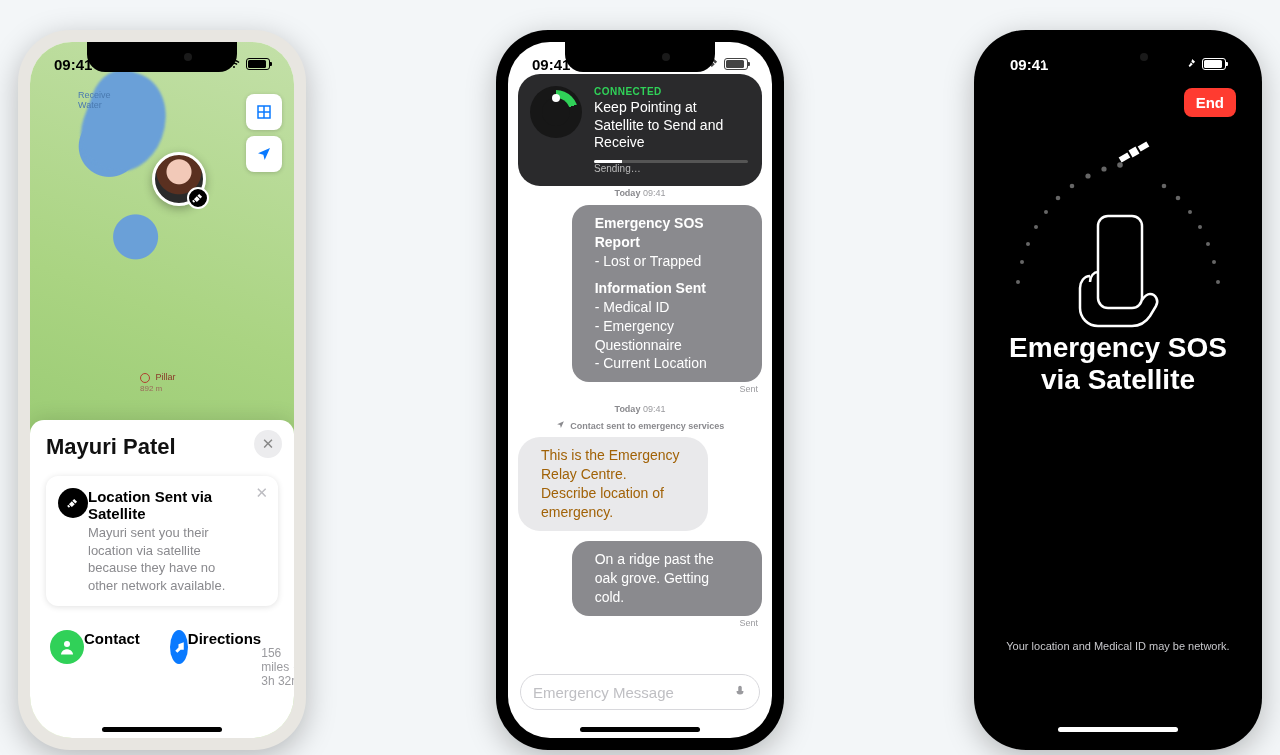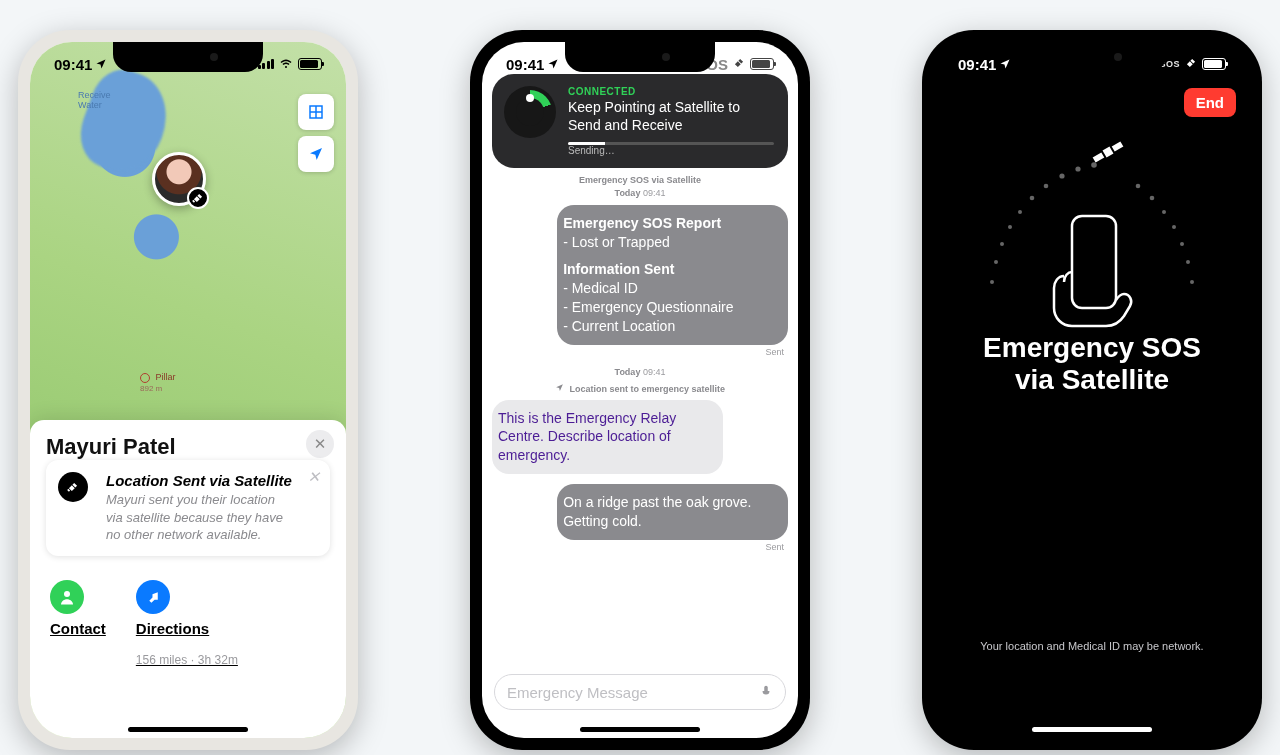--- a/index.html
+++ b/index.html
@@ -1,18 +1,18 @@
 <!DOCTYPE html>
 <html><head>
 <meta charset="utf-8">
 <style>
   * { box-sizing: border-box; margin: 0; padding: 0; font-family: -apple-system, BlinkMacSystemFont, "Helvetica Neue", Arial, sans-serif; -webkit-font-smoothing: antialiased; }
   body { background: #f3f6f8; display:flex; align-items:center; justify-content:center; min-height:755px; }
   .stage { width:1280px; height:755px; background:#f3f6f8; display:flex; justify-content:space-between; align-items:flex-start; padding:30px 18px 0 18px; }
-  .phone { width:340px; height:720px; background:#000; border-radius:52px; padding:12px; position:relative; box-shadow:0 8px 30px rgba(0,0,0,.25); flex-shrink:0; }
+  .phone { width:288px; height:720px; background:#000; border-radius:52px; padding:12px; position:relative; box-shadow:0 8px 30px rgba(0,0,0,.25); flex-shrink:0; }
   .phone.light { background:#e8e6e1; }
   .phone .screen { width:100%; height:100%; border-radius:42px; overflow:hidden; position:relative; background:#fff; }
   .notch { position:absolute; top:0; left:50%; transform:translateX(-50%); width:150px; height:30px; background:#000; border-radius:0 0 18px 18px; z-index:50; display:flex; align-items:center; justify-content:center; }
   .notch::before { content:""; width:8px; height:8px; border-radius:50%; background:#1a1a1a; position:absolute; right:45px; }
   .homebar { position:absolute; bottom:6px; left:50%; transform:translateX(-50%); width:120px; height:5px; border-radius:3px; background:#000; z-index:60; }
   .homebar.light { background:#fff; }
 
   .status-bar { position:absolute; top:0; left:0; right:0; height:44px; display:flex; justify-content:space-between; align-items:center; padding:0 24px; z-index:40; font-weight:600; font-size:15px; }
   .status-bar .left { display:flex; align-items:center; gap:3px; }
   .status-bar .right { display:flex; align-items:center; gap:4px; }
@@ -36,27 +36,27 @@
   .map-pillar::before { content:""; display:inline-block; width:8px;height:8px;border:1.5px solid #b04030;border-radius:50%;margin-right:3px;vertical-align:middle;}
   .map-crummock { position:absolute; left:48px; top:48px; font-size:9px; color:#4a7ab0; }
   .map-controls { position:absolute; right:12px; top:52px; display:flex; flex-direction:column; gap:6px; }
   .map-ctrl { width:36px; height:36px; background:#fff; border-radius:8px; box-shadow:0 1px 4px rgba(0,0,0,.18); display:flex; align-items:center; justify-content:center; color:#0a7aff; font-size:17px;}
   .avatar-pin { position:absolute; left:122px; top:110px; width:54px; height:54px; border-radius:50%; border:3px solid #fff; background:radial-gradient(circle at 50% 35%, #f2c9b8 0 12px, #5a3020 13px 22px, #2a2a2a 23px); box-shadow:0 3px 10px rgba(0,0,0,.3);}
   .avatar-pin .sat-badge { position:absolute; right:-6px; bottom:-6px; width:22px; height:22px; border-radius:50%; background:#000; border:2px solid #fff; display:flex;align-items:center;justify-content:center;}
   .bottom-sheet { position:absolute; left:0; right:0; bottom:0; top:378px; background:#fff; border-radius:14px 14px 0 0; box-shadow:0 -2px 20px rgba(0,0,0,.12); padding:14px 16px 40px 16px; }
   .sheet-close { position:absolute; right:12px; top:10px; width:28px;height:28px;border-radius:50%;background:#ececee;display:flex;align-items:center;justify-content:center;color:#888;font-size:15px;}
   .contact-name { font-size:22px; font-weight:600; color:#111; }
   .contact-loc { font-size:14px; color:#838387; margin-top:2px; line-height:1.35;}
-  .sat-card { background:#fff; border-radius:12px; box-shadow:0 1px 6px rgba(0,0,0,.12); padding:12px 36px 12px 12px; position:relative; display:flex; gap:18px;font-style:italic;}
+  .sat-card { margin-top:16px; background:#fff; border-radius:12px; box-shadow:0 1px 6px rgba(0,0,0,.12); padding:12px 36px 12px 12px; position:relative; display:flex; gap:0;}
   .sat-card .ic { width:30px;height:30px;border-radius:50%;background:#000;flex-shrink:0;display:flex;align-items:center;justify-content:center;}
   .sat-card .ttl { font-weight:600; font-size:15px; }
   .sat-card .desc { font-size:13px; color:#8a8a8e; line-height:1.35; margin-top:2px;}
   .sat-card .x { position:absolute; right:10px; top:8px; color:#bdbdc2; font-size:15px;}
   .action-row { display:flex; gap:30px; margin-top:24px; padding-left:4px;}
-  .action { display:flex; flex-direction:column;text-decoration:underline; }
+  .action { display:flex; flex-direction:row; }
   .action .ic { width:34px;height:34px;border-radius:50%;display:flex;align-items:center;justify-content:center;color:#fff;font-size:17px;margin-bottom:6px;}
   .action.contact .ic{background:#30d158;} .action.dir .ic{background:#0a7aff;}
   .action .lbl{font-weight:600;font-size:15px;}
   .action .sub{font-size:12px;color:#9a9a9e;margin-top:16px;}
 
   
   .p2 .screen { background:#fff; }
   .hud { position:absolute; left:10px; right:10px; top:32px; background:#2a2a2c; color:#fff; border-radius:22px; padding:12px 14px 12px 12px; display:flex; gap:12px; z-index:45;}
   .hud .dial { width:52px;height:52px;border-radius:50%;background:#171717;position:relative;flex-shrink:0;display:flex;align-items:center;justify-content:center;}
   .hud .dial::before{content:"";position:absolute;inset:4px;border-radius:50%;background:conic-gradient(#30d158 0 70deg, transparent 70deg 360deg);}
@@ -64,23 +64,23 @@
   .hud .dial .dot{position:absolute;width:8px;height:8px;border-radius:50%;background:#fff;top:8px;left:50%;transform:translateX(-50%);z-index:2;}
   .hud-body { flex:1; }
   .hud .connected{color:#30d158;font-size:10px;font-weight:700;letter-spacing:.5px;}
   .hud .hline{font-size:14px;font-weight:500;line-height:1.25;margin-top:2px;}
   .hud .bar{height:3px;background:#555;border-radius:2px;margin-top:8px;overflow:hidden;}
   .hud .bar .f{height:100%;width:18%;background:#fff;}
   .hud .sending{font-size:10px;color:#bbb;}
   .conv { position:absolute; top:126px; left:0; right:0; bottom:0; padding:6px 10px 70px 10px; }
   .conv .hdr { text-align:center; font-size:9px; color:#8a8a8e; font-weight:600; line-height:1.4; margin-bottom:6px;}
   .conv .hdr .t{font-weight:400;color:#9a9a9e;}
-  .bubble { max-width:78%; padding:9px 6px; border-radius:17px; font-size:14px; line-height:1.35; margin-bottom:2px;}
+  .bubble { max-width:78%; padding:9px 23px; border-radius:17px; font-size:14px; line-height:1.35; margin-bottom:2px;}
   .bubble.out { background:#8a8a8e; color:#fff; margin-left:auto; }
-  .bubble.in  { background:#e9e9eb; color:#4c1d95; margin-right:auto; }
+  .bubble.in  { background:#e9e9eb; color:#a16207; margin-right:auto;border-radius:22px; }
   .bubble .ttl { font-weight:600; }
   .bubble.out li{ list-style:none; }
   .bubble.out li::before{content:"- ";}
   .sent { text-align:right; font-size:9px; color:#9a9a9e; margin:2px 4px 10px 0;}
   .sysline { text-align:center; font-size:9px; color:#8a8a8e; margin:6px 0; font-weight:600;}
   .sysline .ic{margin-right:3px;}
   .msg-input { position:absolute; left:12px; right:12px; bottom:28px; height:36px; border:1px solid #d8d8dc; border-radius:18px; background:#fff; display:flex; align-items:center; padding:0 12px; color:#bfbfc3; font-size:15px; justify-content:space-between;}
 
   
   .p3 .screen { background:#000; color:#fff; }
@@ -263,21 +263,21 @@
         <div class="sent">Sent</div>
 
         <div class="sysline">
           <span>Today</span> <span style="font-weight:400;color:#9a9a9e">09:41</span>
         </div>
         <div class="sysline">
           <span class="ic">
             <svg width="9" height="9" viewBox="0 0 24 24" fill="currentColor">
                 <path d="M3 11l18-8-8 18-2-8-8-2z"></path>
               </svg>
-          </span><span>Location sent to emergency satellite</span>
+          </span><span>Contact sent to emergency services</span>
         </div>
 
         <div class="bubble in">This is the Emergency Relay Centre. Describe location of emergency.</div>
         <div style="height:8px"></div>
         <div class="bubble out">On a ridge past the oak grove. Getting cold.</div>
         <div class="sent">Sent</div>
       </div>
 
       <div class="msg-input">
         <span>Emergency Message</span>

